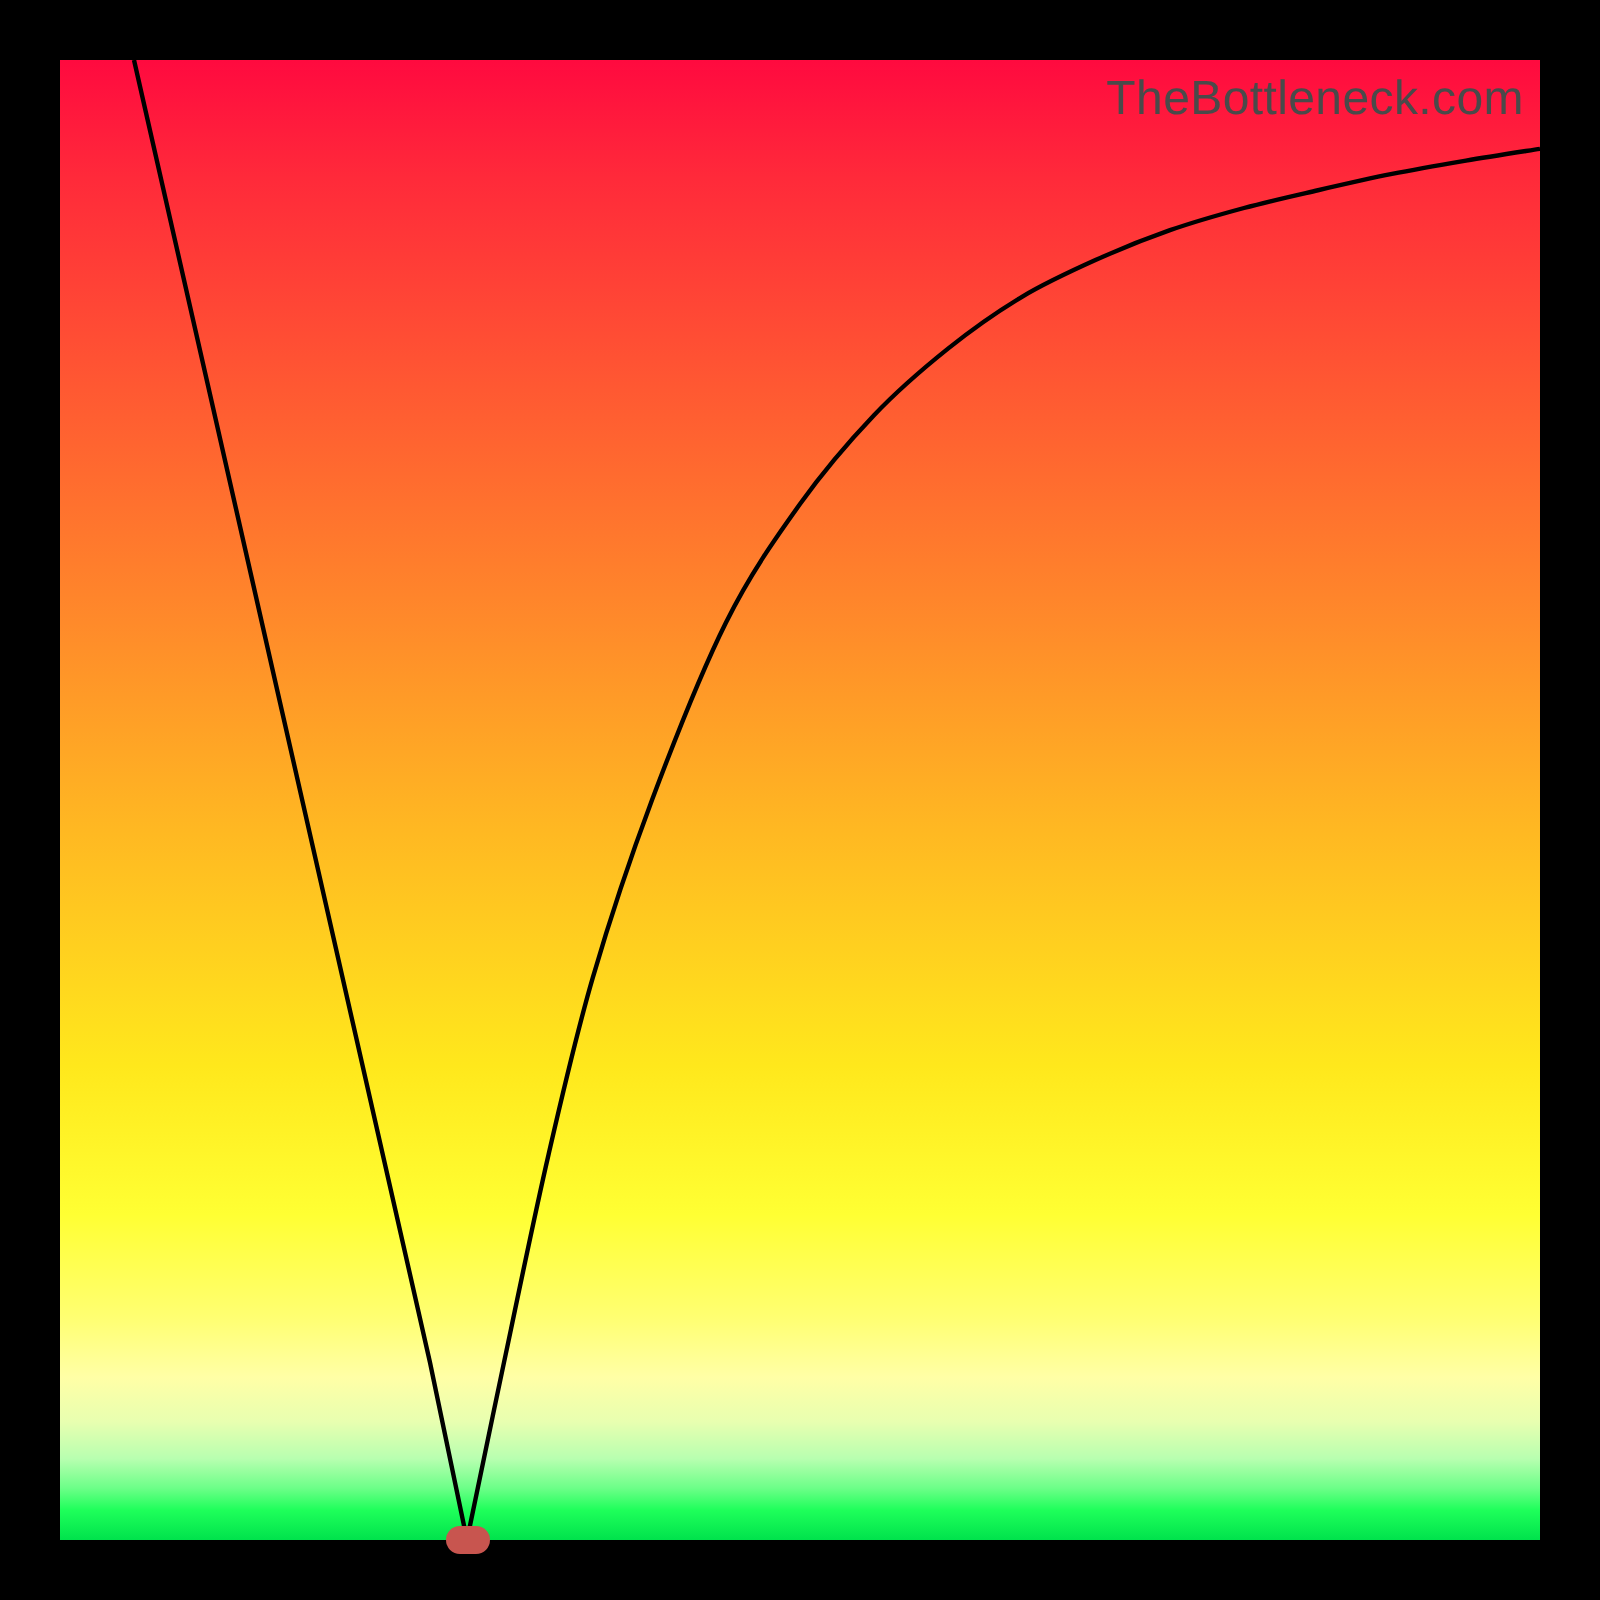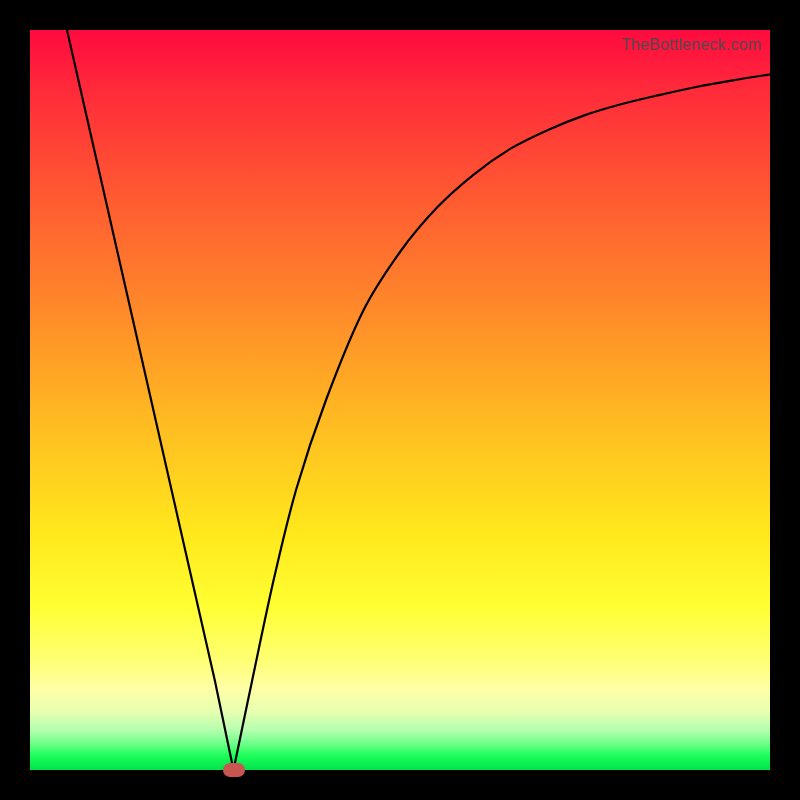--- a/index.html
+++ b/index.html
@@ -38,21 +38,21 @@
       #6cff88 96.5%,
       #1eff5a 98%,
       #00e24c 100%
     );
   }
   .watermark {
     position: absolute;
     top: 6px;
     right: 8px;
     color: #4a4a4a;
-    font-size: 16px;
+    font-size: 24px;
     font-weight: 500;
     letter-spacing: 0.2px;
     user-select: none;
   }
   svg.curve {
     position: absolute;
     left: 0;
     top: 0;
     width: 740px;
     height: 740px;

